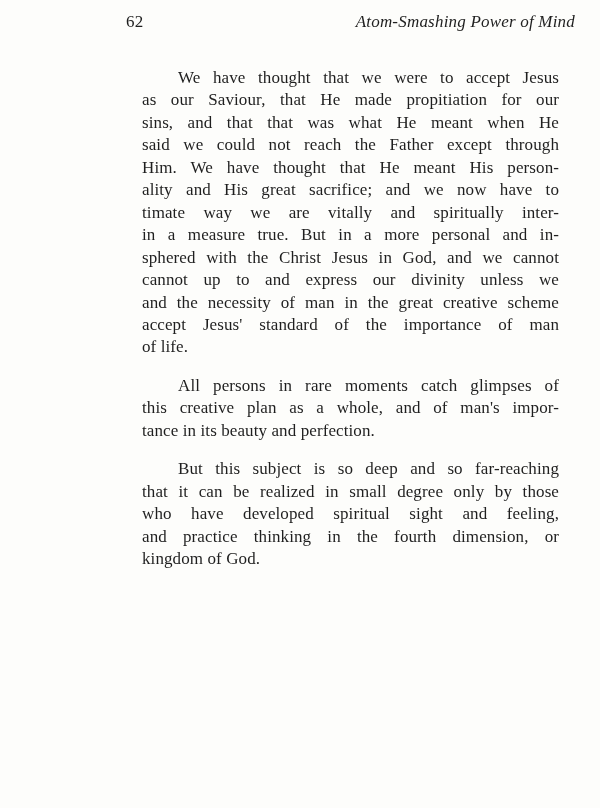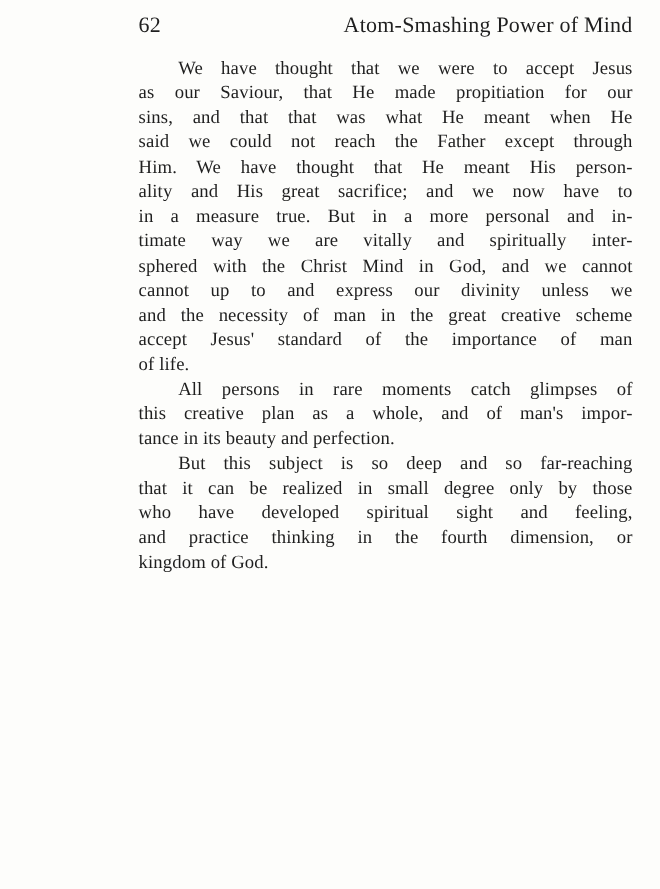--- a/index.html
+++ b/index.html
@@ -17,35 +17,36 @@
     overflow: hidden;
   }
   .header {
     position: absolute;
     top: 12px;
     left: 126px;
     width: 449px;
     display: flex;
     justify-content: space-between;
     align-items: flex-start;
-    font-size: 20px;
+    font-size: 17px;
     letter-spacing: 0.2px;
   }
   .runhead {
+    font-style: italic;
   }
   .textblock {
     position: absolute;
     top: 51px;
     left: 126px;
     width: 449px;
     font-size: 17px;
     line-height: 22.45px;
     letter-spacing: 0.1px;
   }
-  .para { margin: 0; }
+  .para { margin: 16px; }
   .line {
     text-align: justify;
     text-align-last: justify;
     white-space: nowrap;      
     overflow: visible;
   }
   .line.indent { padding-left: 36px; }
   .line.last   { text-align-last: left; }
 </style>
 </head>
@@ -60,23 +61,23 @@
 
   <div class="textblock">
 
     <div class="para">
       <div class="line indent">We have thought that we were to accept Jesus</div>
       <div class="line">as our Saviour, that He made propitiation for our</div>
       <div class="line">sins, and that that was what He meant when He</div>
       <div class="line">said we could not reach the Father except through</div>
       <div class="line">Him. We have thought that He meant His person-</div>
       <div class="line">ality and His great sacrifice; and we now have to</div>
+      <div class="line">timate way we are vitally and spiritually inter-</div>
       <div class="line">in a measure true. But in a more personal and in-</div>
-      <div class="line">timate way we are vitally and spiritually inter-</div>
-      <div class="line">sphered with the Christ Mind in God, and we cannot</div>
+      <div class="line">sphered with the Christ Jesus in God, and we cannot</div>
       <div class="line">cannot up to and express our divinity unless we</div>
       <div class="line">and the necessity of man in the great creative scheme</div>
       <div class="line">accept Jesus' standard of the importance of man</div>
       <div class="line last">of life.</div>
     </div>
 
     <div class="para">
       <div class="line indent">All persons in rare moments catch glimpses of</div>
       <div class="line">this creative plan as a whole, and of man's impor-</div>
       <div class="line last">tance in its beauty and perfection.</div>

